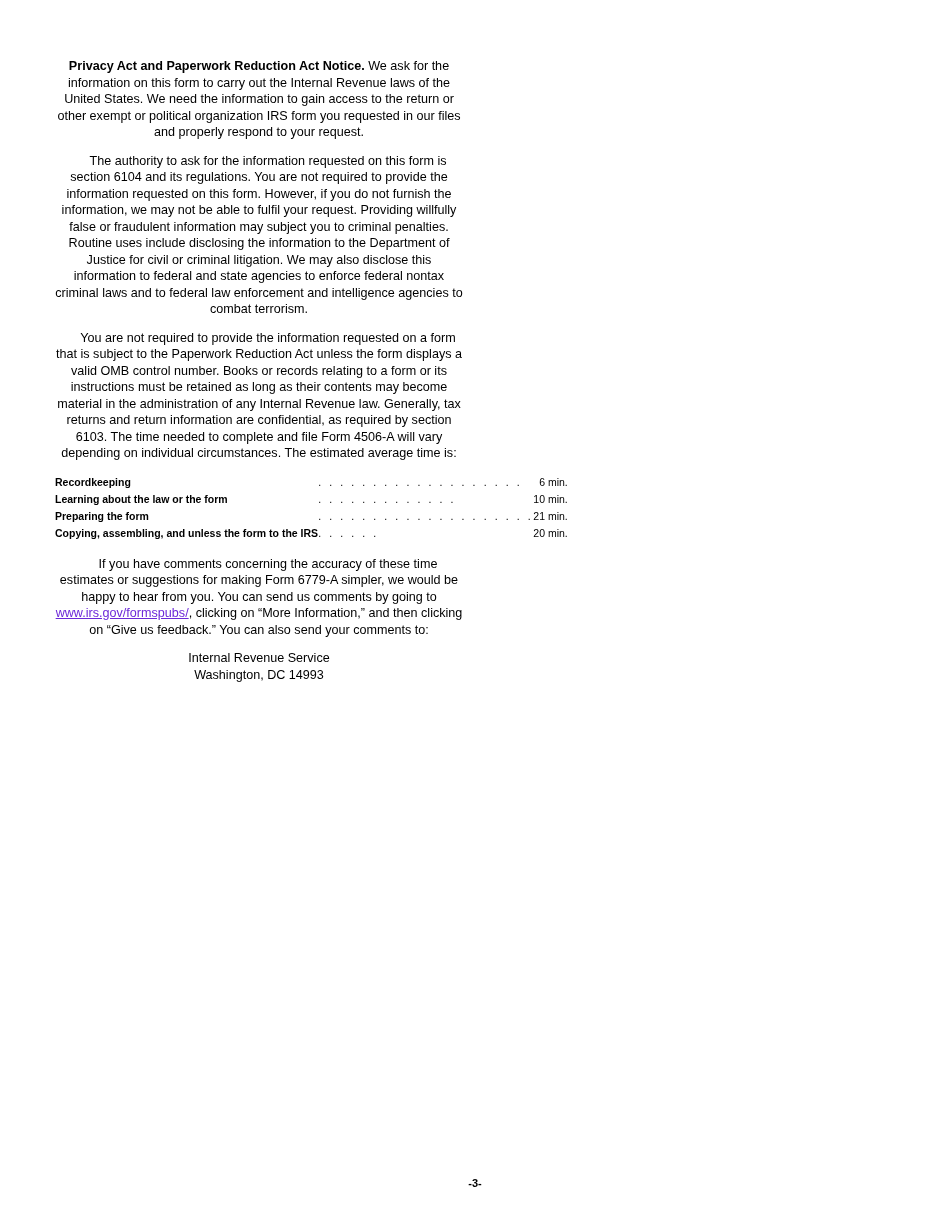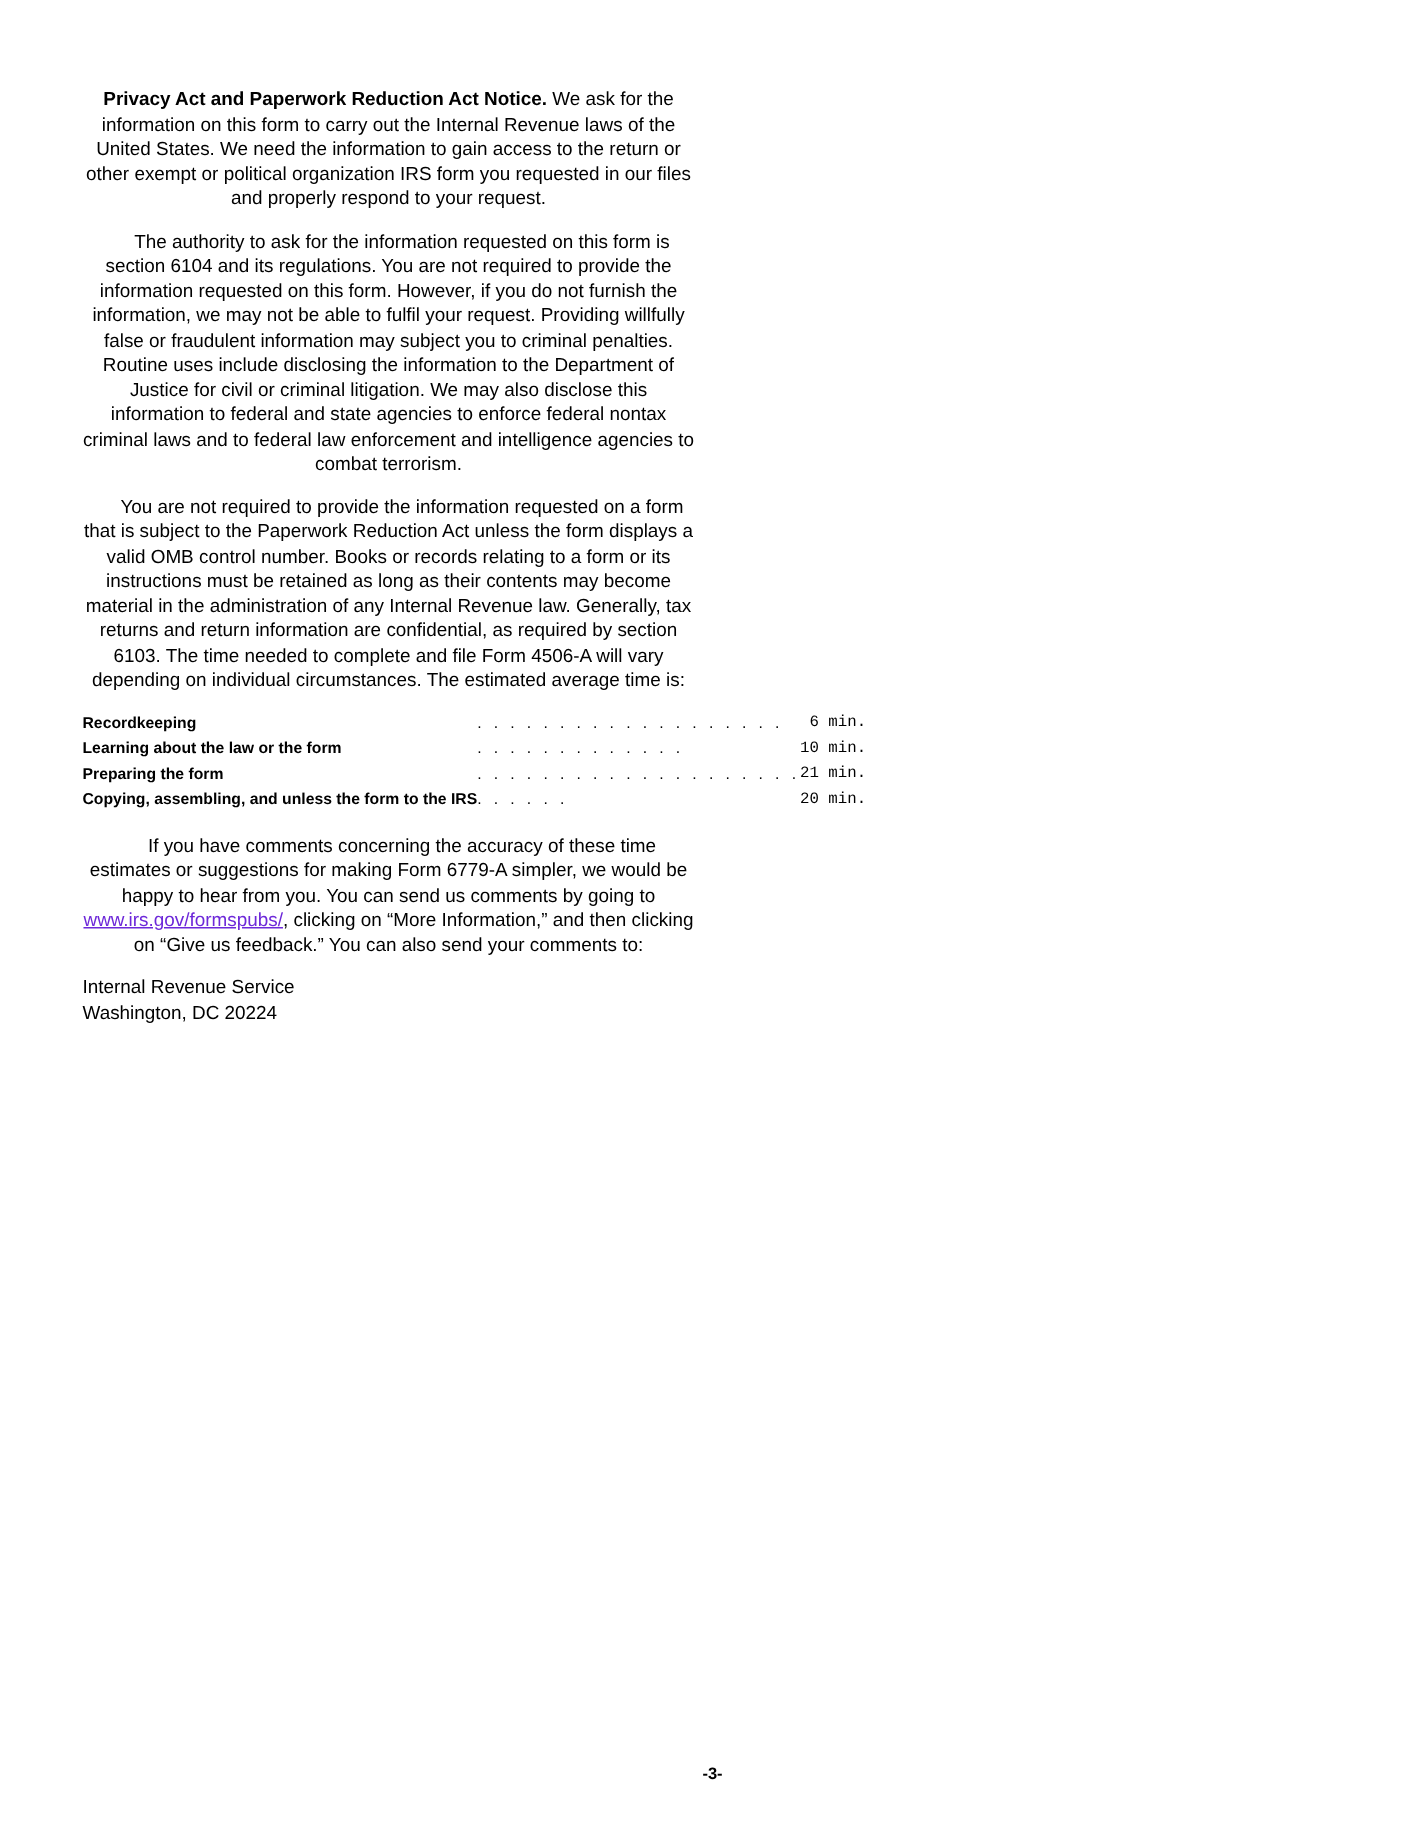--- a/index.html
+++ b/index.html
@@ -70,28 +70,29 @@
     width: 100%;
     overflow: hidden;
     font-size: 10.3px;
     letter-spacing: 2.6px;
     padding: 0 3px;
     color: #000;
   }
   .tt-value {
     text-align: right;
     font-size: 10.8px;
-    font-family: Liberation Mono, monospace;
+    font-family: Liberation Sans, sans-serif;
   }
   .addr-line {
     font-size: 12.6px;
     line-height: 16.8px;
   }
   .addr-block {
     margin-bottom: 12px;
+    text-align: center;
   }
   .page-number {
     position: absolute;
     left: 0;
     top: 1177px;
     width: 950px;
     text-align: center;
     font-size: 11px;
     font-weight: bold;
   }
@@ -134,20 +135,20 @@
       </tr>
     </tbody>
       </table>
 
     <p class="para indent">
       <span>If you have comments concerning the accuracy of these time estimates or suggestions for making Form 6779-A simpler, we would be happy to hear from you. You can send us comments by going to </span><a class="link" href="#">www.irs.gov/formspubs/</a><span>, clicking on “More Information,” and then clicking on “Give us feedback.” You can also send your comments to:</span>
     </p>
 
     <div class="addr-block">
       <div class="addr-line">Internal Revenue Service</div>
-      <div class="addr-line">Washington, DC 20224</div>
+      <div class="addr-line">Washington, DC 14993</div>
     </div>
 
 
   </div>
 
   <div class="page-number">-3-</div>
 </div>
 
 </body></html>

